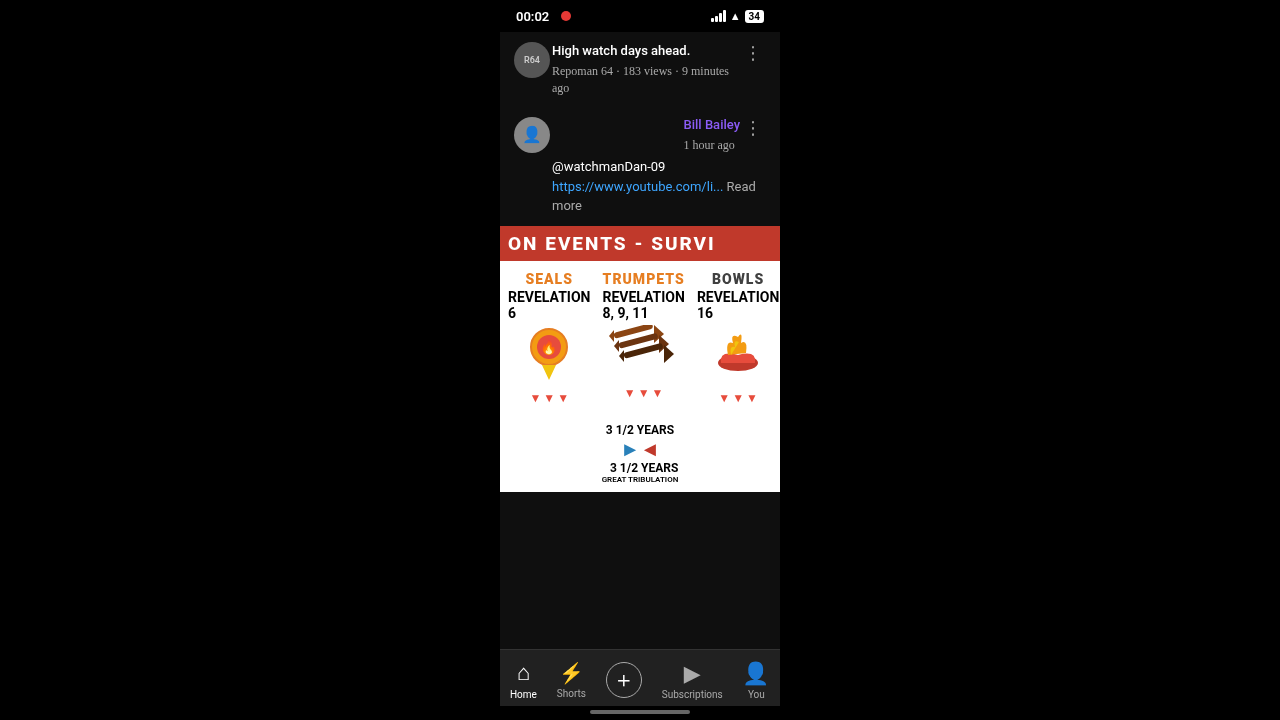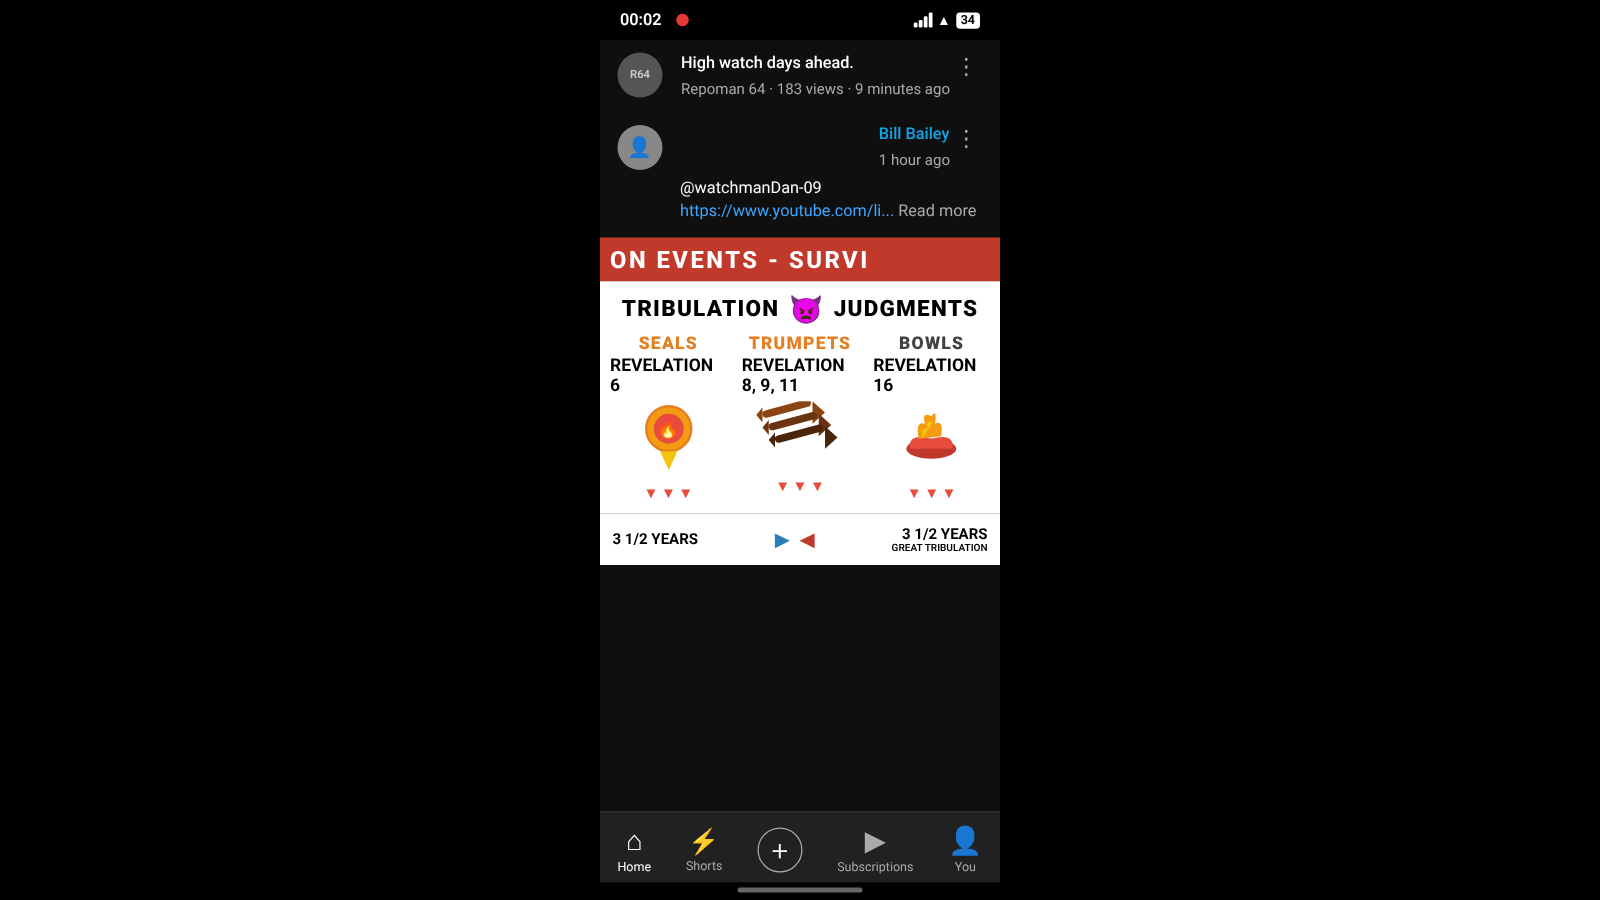--- a/index.html
+++ b/index.html
@@ -7,21 +7,21 @@
       width: 1280px;
       height: 720px;
       background: #000;
       display: flex;
       justify-content: center;
       align-items: center;
       font-family: -apple-system, BlinkMacSystemFont, 'Segoe UI', Roboto, sans-serif;
       overflow: hidden;
     }
     .phone-frame {
-      width: 320px;
+      width: 280px;
       height: 720px;
       background: #0f0f0f;
       position: relative;
       overflow: hidden;
       display: flex;
       flex-direction: column;
     }
     
     .status-bar {
       background: #000;
@@ -82,21 +82,21 @@
     
     .scroll-content {
       flex: 1;
       overflow: hidden;
       background: #0f0f0f;
     }
     
     .comment-item {
       padding: 10px 14px;
       display: flex;
-      gap: 14px;
+      gap: 2px;
       align-items: flex-start;
     }
     .avatar {
       width: 36px;
       height: 36px;
       border-radius: 50%;
       flex-shrink: 0;
       overflow: hidden;
       display: flex;
       align-items: center;
@@ -114,36 +114,37 @@
     }
     .comment-body {
       flex: 1;
     }
     .comment-header {
       display: flex;
       justify-content: flex-end;
       align-items: flex-start;
     }
     .comment-author {
-      color: #0ea5e9;
+      color: #8b5cf6;
       font-size: 13px;
       font-weight: 500;
       line-height: 1.3;
     }
     .comment-title {
       color: #fff;
       font-size: 13px;
       font-weight: 500;
       line-height: 1.4;
     }
     .comment-meta {
       color: #aaa;
       font-size: 12px;
       margin-top: 3px;
       line-height: 1.4;
+      font-family: Liberation Serif, serif;
     }
     .more-button {
       color: #aaa;
       font-size: 18px;
       cursor: pointer;
       padding: 0 4px;
     }
     .comment-text {
       color: #fff;
       font-size: 13px;
@@ -245,20 +246,21 @@
       font-size: 16px;
       font-weight: 900;
       letter-spacing: 3px;
     }
     .years-bar {
       background: #fff;
       display: flex;
       align-items: center;
       justify-content: space-between;
       padding: 8px 10px;
+      flex-direction: column;
     }
     .years-left {
       color: #000;
       font-size: 12px;
       font-weight: 700;
     }
     .years-arrows {
       display: flex;
       align-items: center;
       gap: 0;
@@ -403,25 +405,20 @@
       </div>
     </div>
 
     <div class="image-section">
 
       <div class="banner-bar">
         <span class="banner-text">ON  EVENTS - SURVI</span>
       </div>
 
       <div class="tribulation-chart">
-        <div class="chart-title">
-          <span class="chart-title-text">TRIBULATION</span>
-          <span style="font-size:22px">👿</span>
-          <span class="chart-title-text">JUDGMENTS</span>
-        </div>
         <div class="chart-columns">
 
           <div class="chart-col">
             <div class="col-title col-title-seals">SEALS</div>
             <div class="col-ref">Revelation 6</div>
             <div class="col-icon">
               
               <svg width="50" height="55" viewBox="0 0 50 55">
                 <circle cx="25" cy="22" r="18" fill="#f39c12" stroke="#e67e22" stroke-width="2"></circle>
                 <circle cx="25" cy="22" r="12" fill="#e74c3c"></circle>

